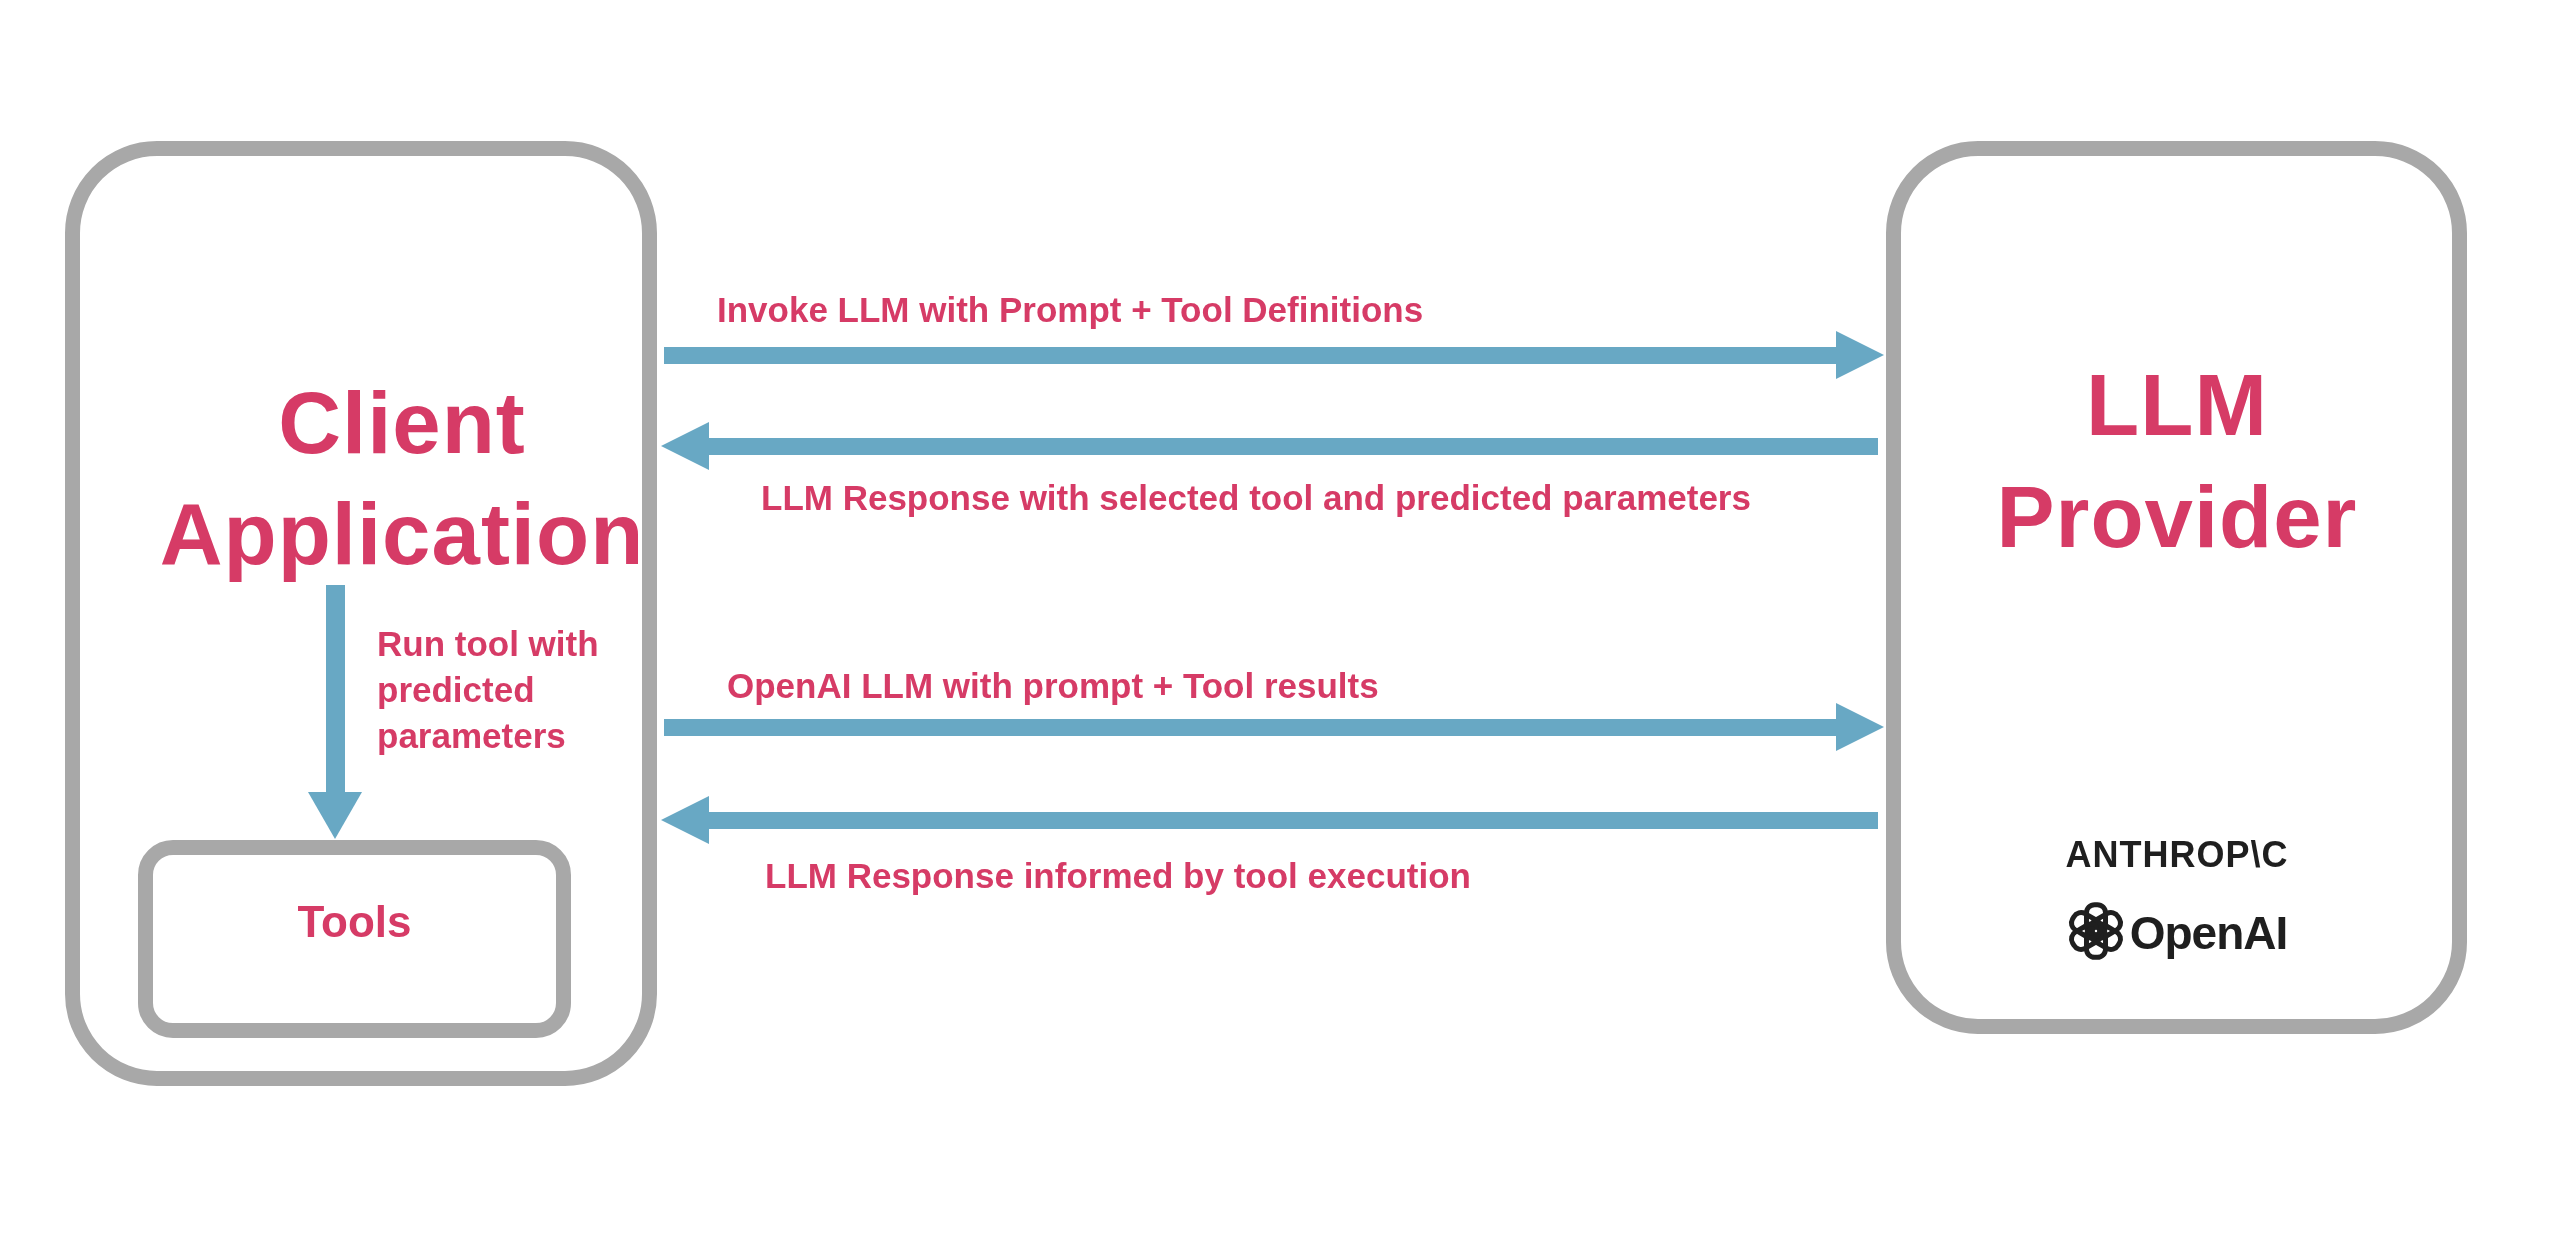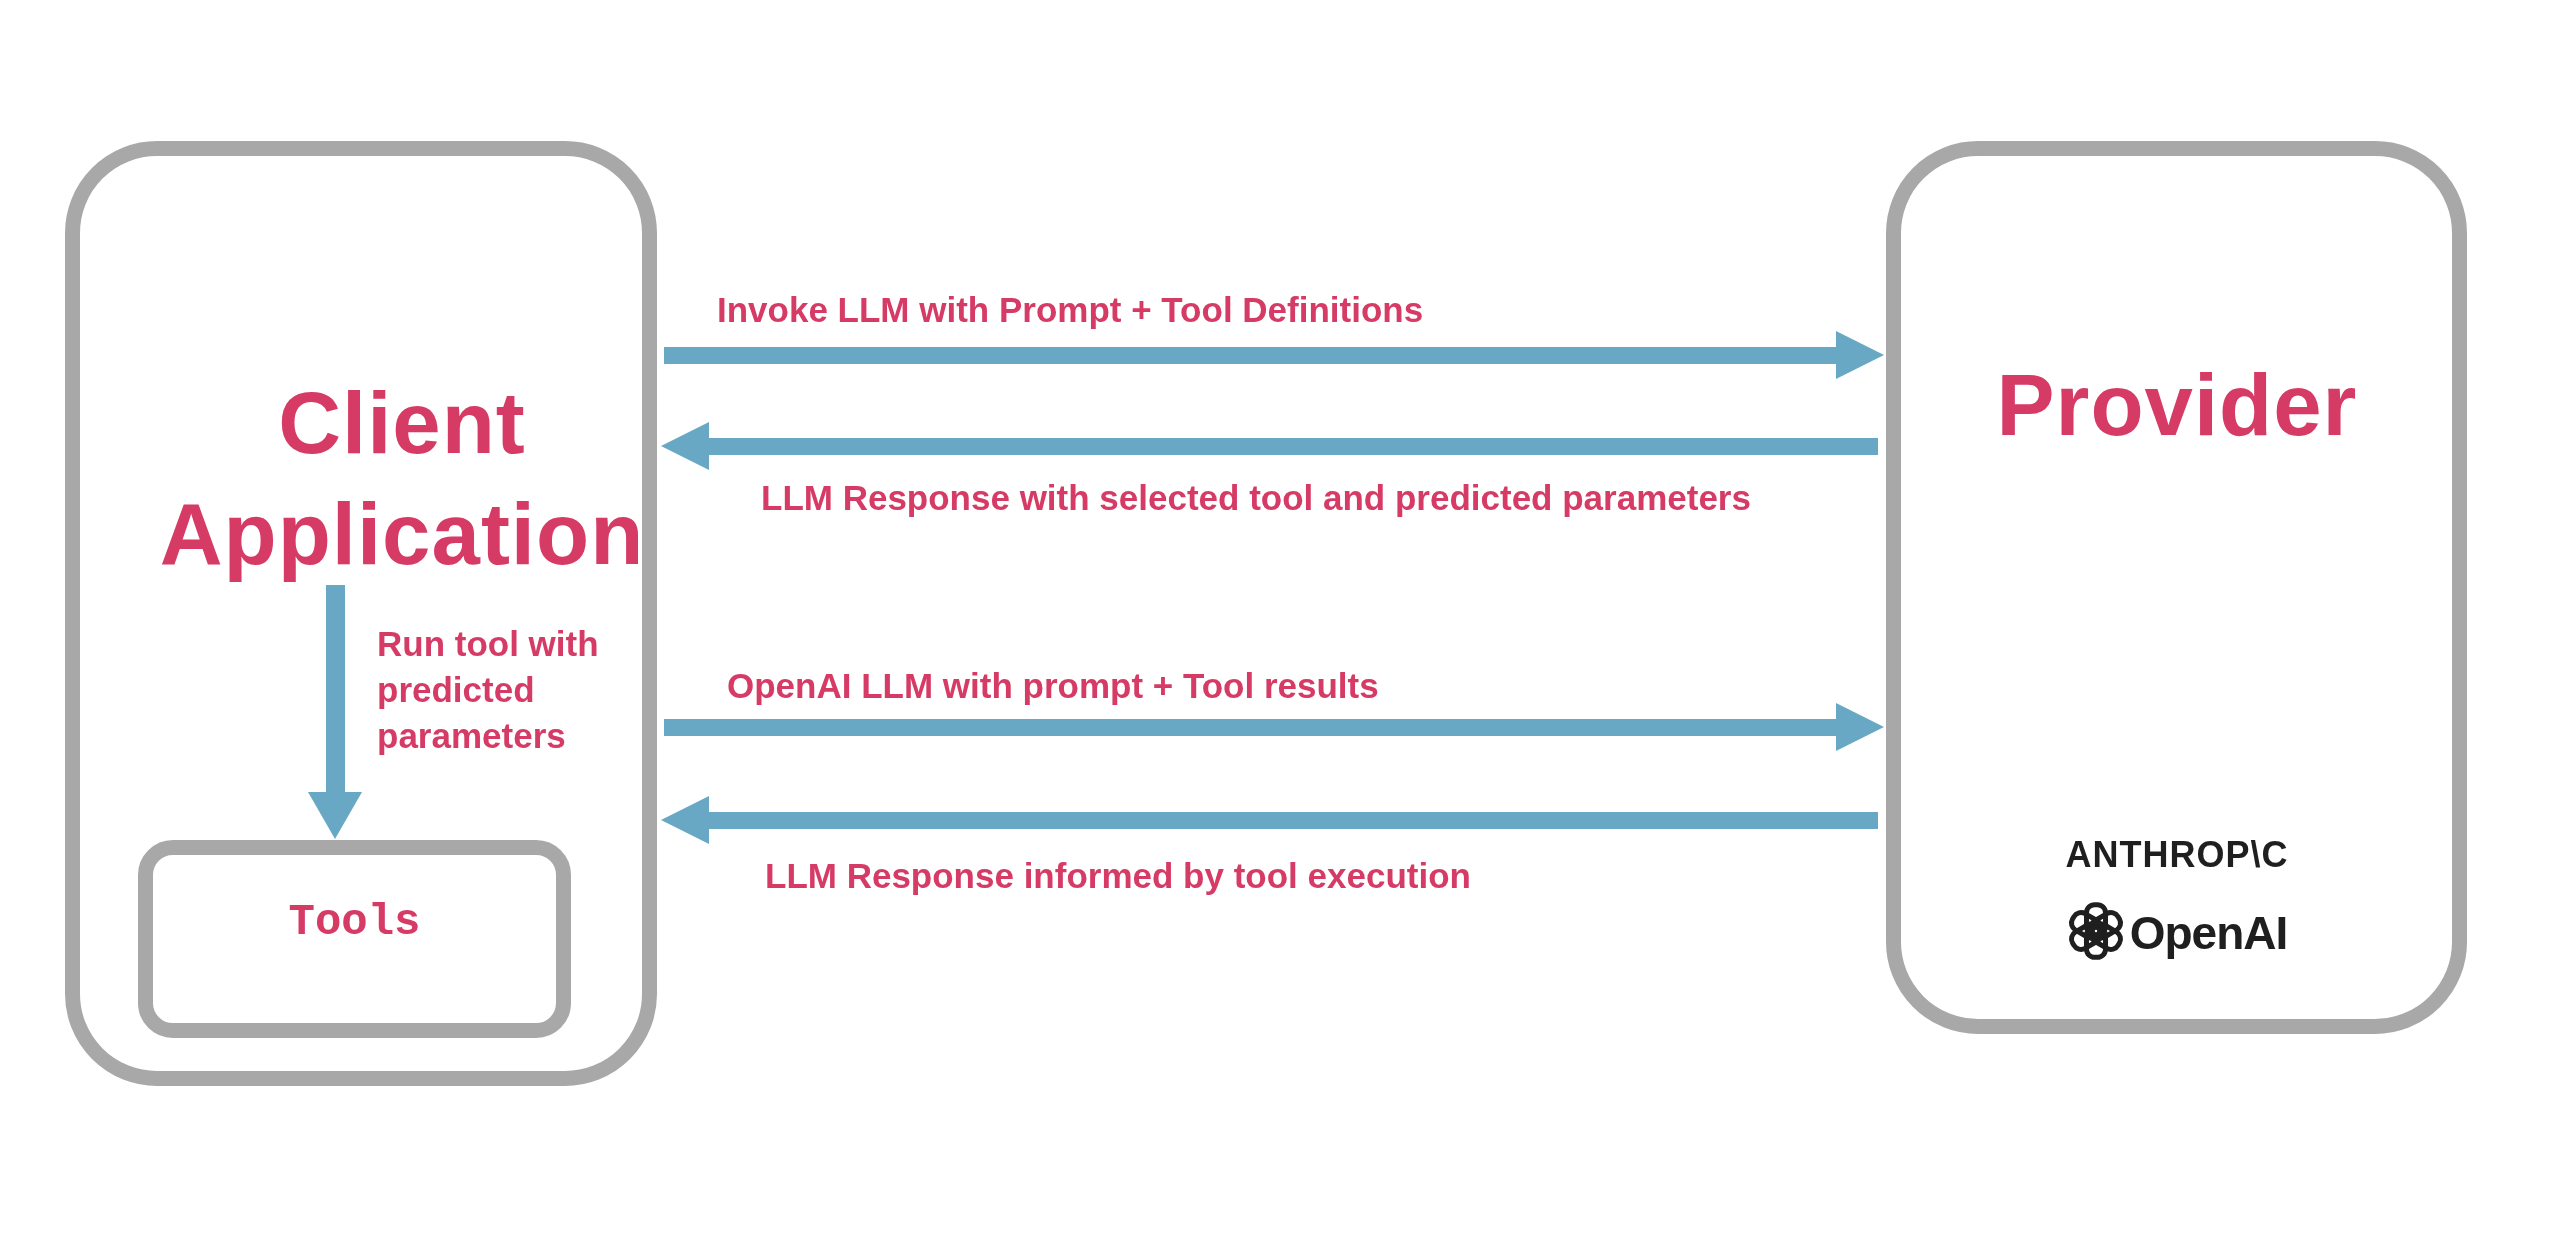--- a/index.html
+++ b/index.html
@@ -48,21 +48,20 @@
     font-size: 87px;
     line-height: 111px;
     letter-spacing: 1px;
   }
   .client-title { left: 80px; top: 367px; width: 644px; }
   .provider-title { left: 1902px; top: 349px; width: 550px; line-height: 112px; }
   .tools-label {
     color: var(--accent-pink);
     font-weight: bold;
     font-size: 44px;
-    font-family: Liberation Mono, monospace;
   }
 
   
   .shaft-h {
     position: absolute;
     height: 17.4px;
     background: var(--arrow-blue);
   }
   .head-right {
     position: absolute;
@@ -146,20 +145,21 @@
 <div class="canvas">
 
   <div class="big-box client-box"></div>
   <div class="box-title client-title">
     <div>Client</div>
     <div>Application</div>
   </div>
 
   <div class="big-box provider-box"></div>
   <div class="box-title provider-title">
+    <div>LLM</div>
     <div>Provider</div>
   </div>
 
   <div class="tools-box">
     <span class="tools-label">Tools</span>
   </div>
 
   <div class="shaft-h" style="left:664px; top:347px; width:1172px;"></div>
   <div class="head-right" style="left:1836px; top:331px;"></div>
   <div class="flow-label label-1">Invoke LLM with Prompt + Tool Definitions</div>

